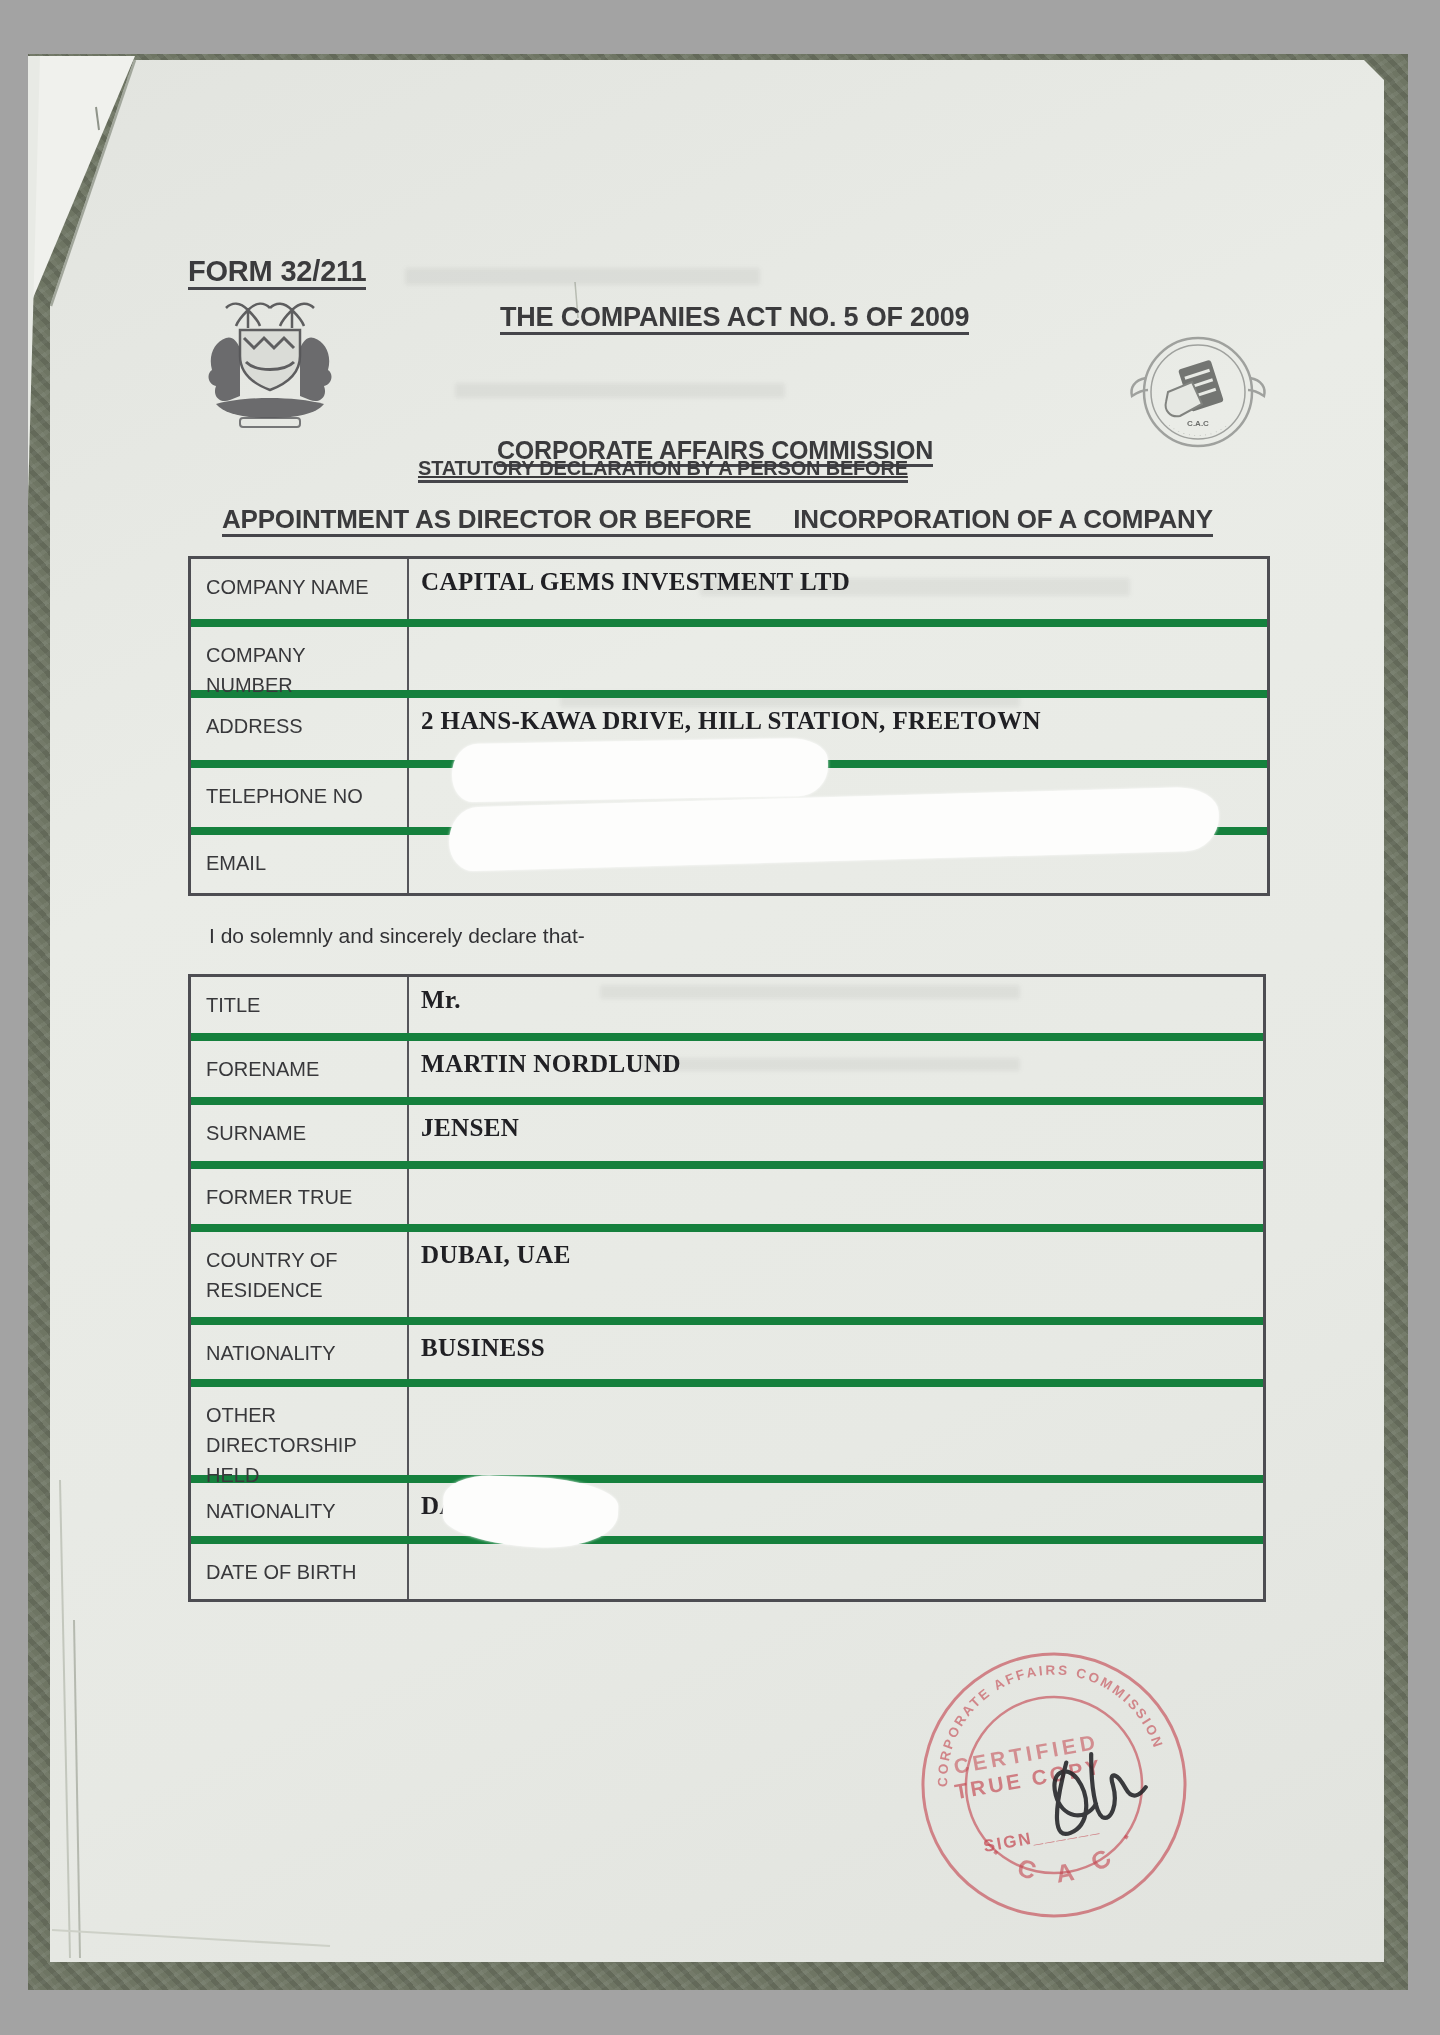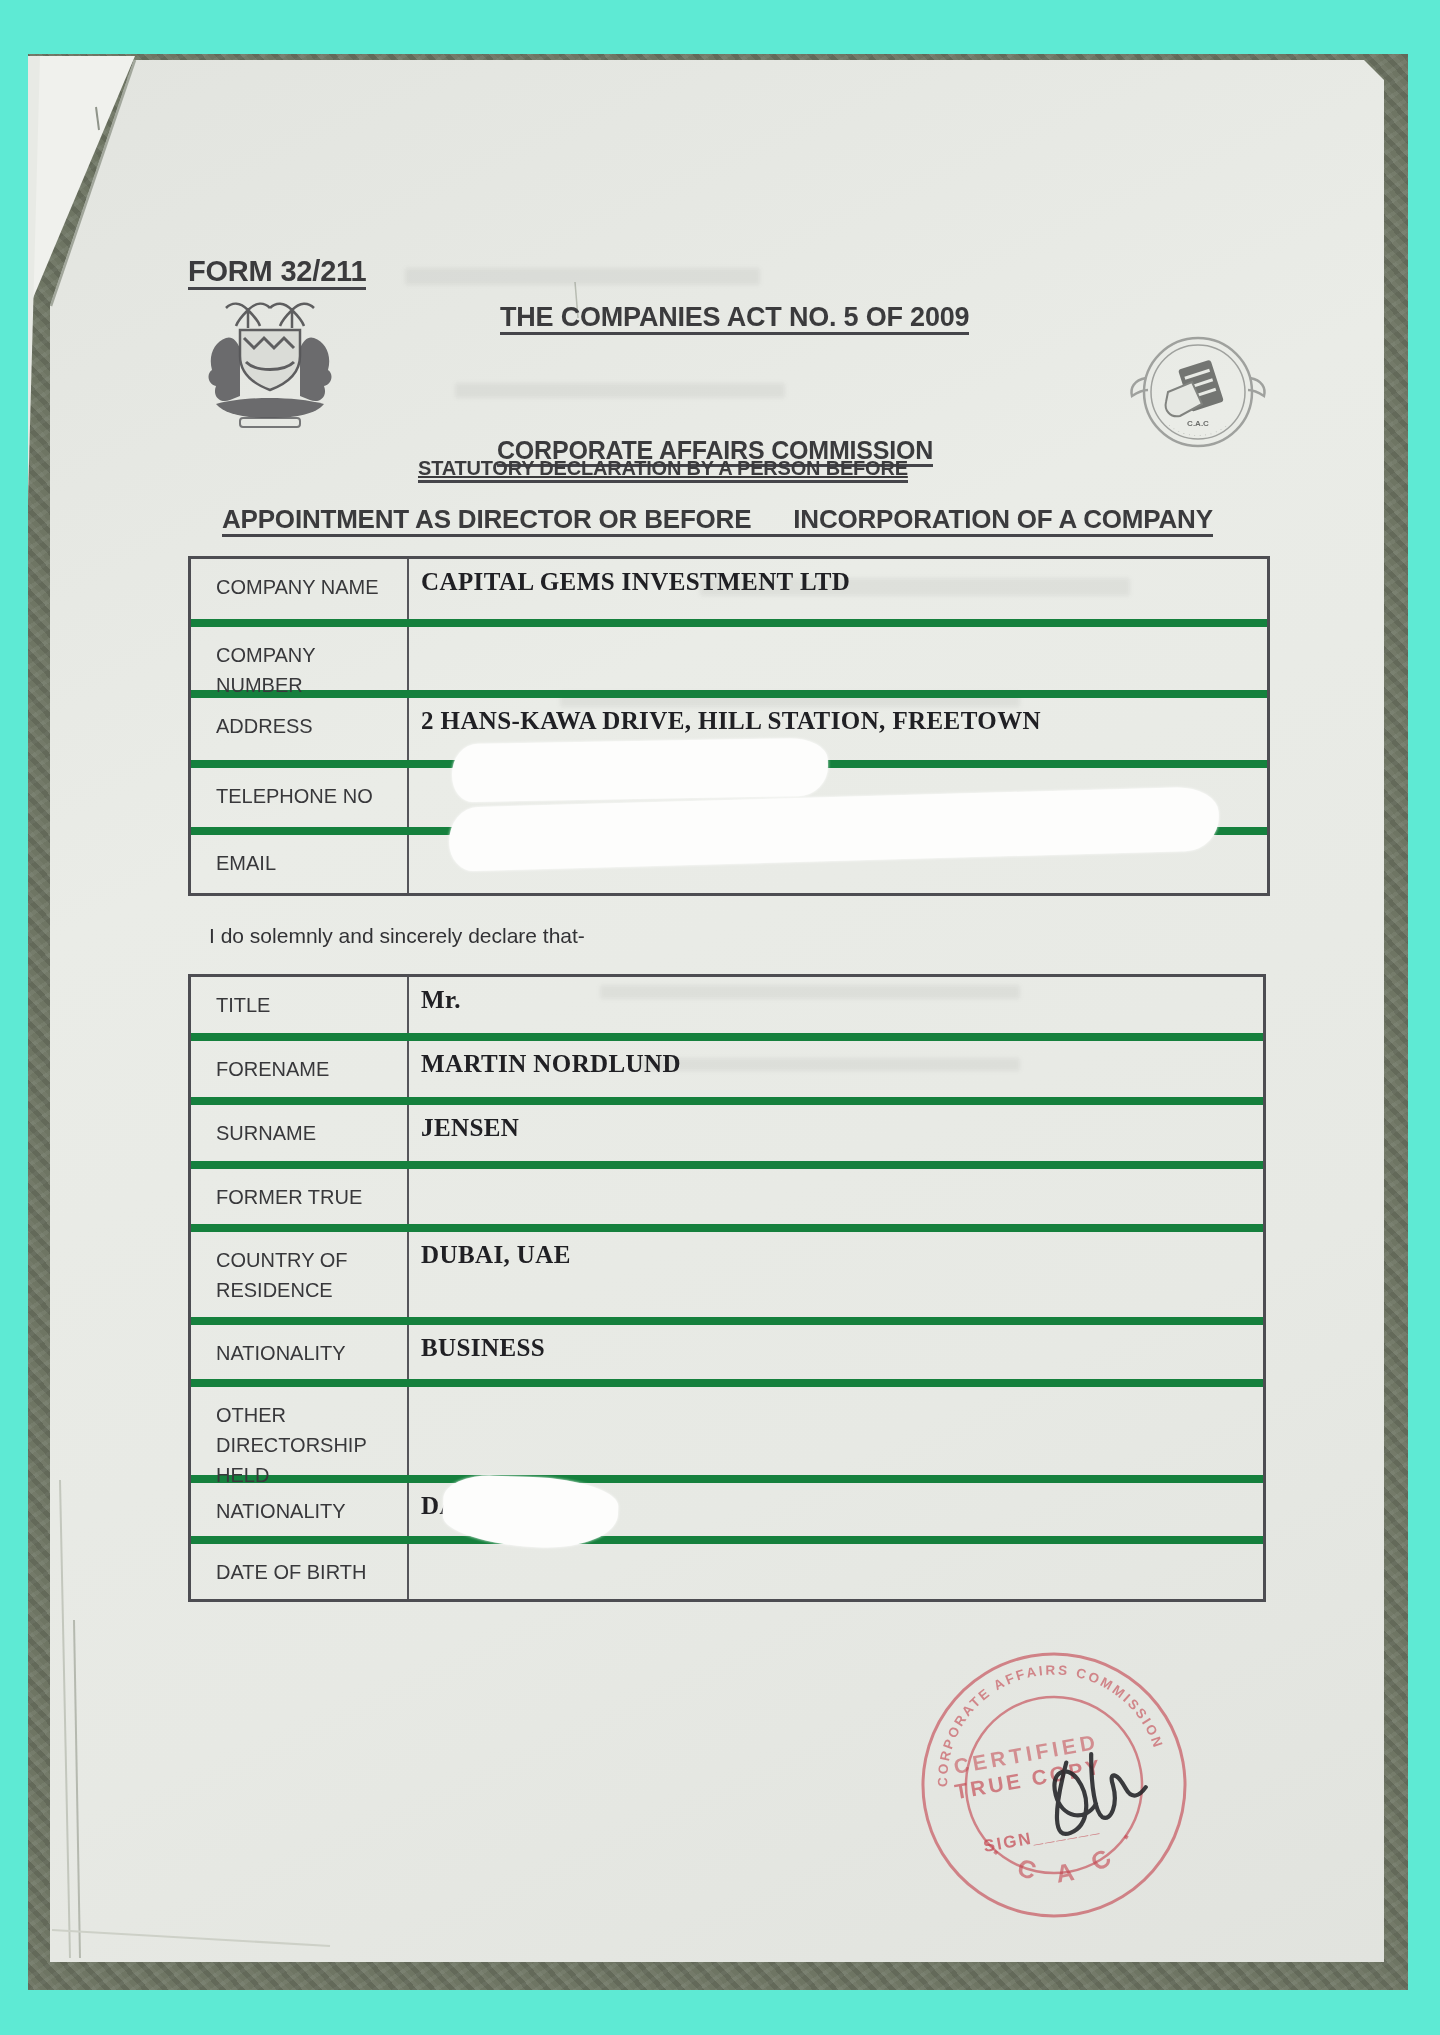--- a/index.html
+++ b/index.html
@@ -1,16 +1,16 @@
 <!DOCTYPE html>
 <html><head>
 <meta charset="utf-8">
 <style>
   html,body{margin:0;padding:0;background:#ffffff;}
-  .canvas{position:relative;width:1440px;height:2035px;overflow:hidden;background:#5eead4;
+  .canvas{position:relative;width:1440px;height:2035px;overflow:hidden;background:#a3a3a3;
           font-family:"Liberation Sans",sans-serif;}
   
   .scan-bg{position:absolute;left:28px;top:54px;width:1380px;height:1936px;
     background-color:#6e7563;
     background-image:
       radial-gradient(ellipse 90px 60px at 12% 18%, rgba(35,40,30,.55), transparent 65%),
       radial-gradient(ellipse 120px 70px at 85% 70%, rgba(40,46,34,.5), transparent 60%),
       radial-gradient(ellipse 70px 90px at 45% 40%, rgba(150,158,132,.45), transparent 60%),
       radial-gradient(ellipse 60px 40px at 70% 15%, rgba(120,128,105,.5), transparent 60%),
       radial-gradient(ellipse 80px 60px at 30% 85%, rgba(30,35,26,.45), transparent 60%),
@@ -20,21 +20,21 @@
   
   .under-sheet{position:absolute;left:0;top:0;width:1440px;height:2035px;pointer-events:none;}
   
   .paper{position:absolute;left:50px;top:60px;width:1334px;height:1902px;
     background:linear-gradient(155deg,#e2e4df 0%,#eaece7 35%,#e7e9e4 70%,#e1e3de 100%);
     clip-path:polygon(84px 0, calc(100% - 20px) 0, 100% 20px, 100% 100%, 0 100%, 0 246px);
   }
   .content{position:absolute;left:0;top:0;width:1440px;height:2035px;}
   .hdr{position:absolute;font-weight:bold;color:#3b3b3d;letter-spacing:-0.2px;
        padding-bottom:1px;border-bottom:3px solid #45454a;line-height:1.05;white-space:nowrap;}
-  .label-cell{font-size:20px;color:#38383b;padding:13px 10px 0 25px;line-height:1.5;max-width:218px;}
+  .label-cell{font-size:20px;color:#38383b;padding:13px 10px 0 15px;line-height:1.5;max-width:218px;}
   .value-cell{font-family:"Liberation Serif",serif;font-weight:bold;font-size:25px;color:#202024;
               letter-spacing:.4px;padding:9px 12px 0 12px;}
   .ftable{position:absolute;border:3px solid #4d4d52;background:transparent;}
   .frow{display:flex;border-top:8px solid #15803d;}
   .frow:first-child{border-top:none;}
   .fl{width:260px;border-right:2px solid #55555a;box-sizing:border-box;}
   .fv{flex:1;}
   .redact{position:absolute;background:#fdfdfc;box-shadow:0 0 3px rgba(255,255,255,.95);}
   .ghost{position:absolute;background:rgba(66,72,64,.07);filter:blur(2px);border-radius:3px;}
   .decl{position:absolute;font-size:21px;color:#323235;}

